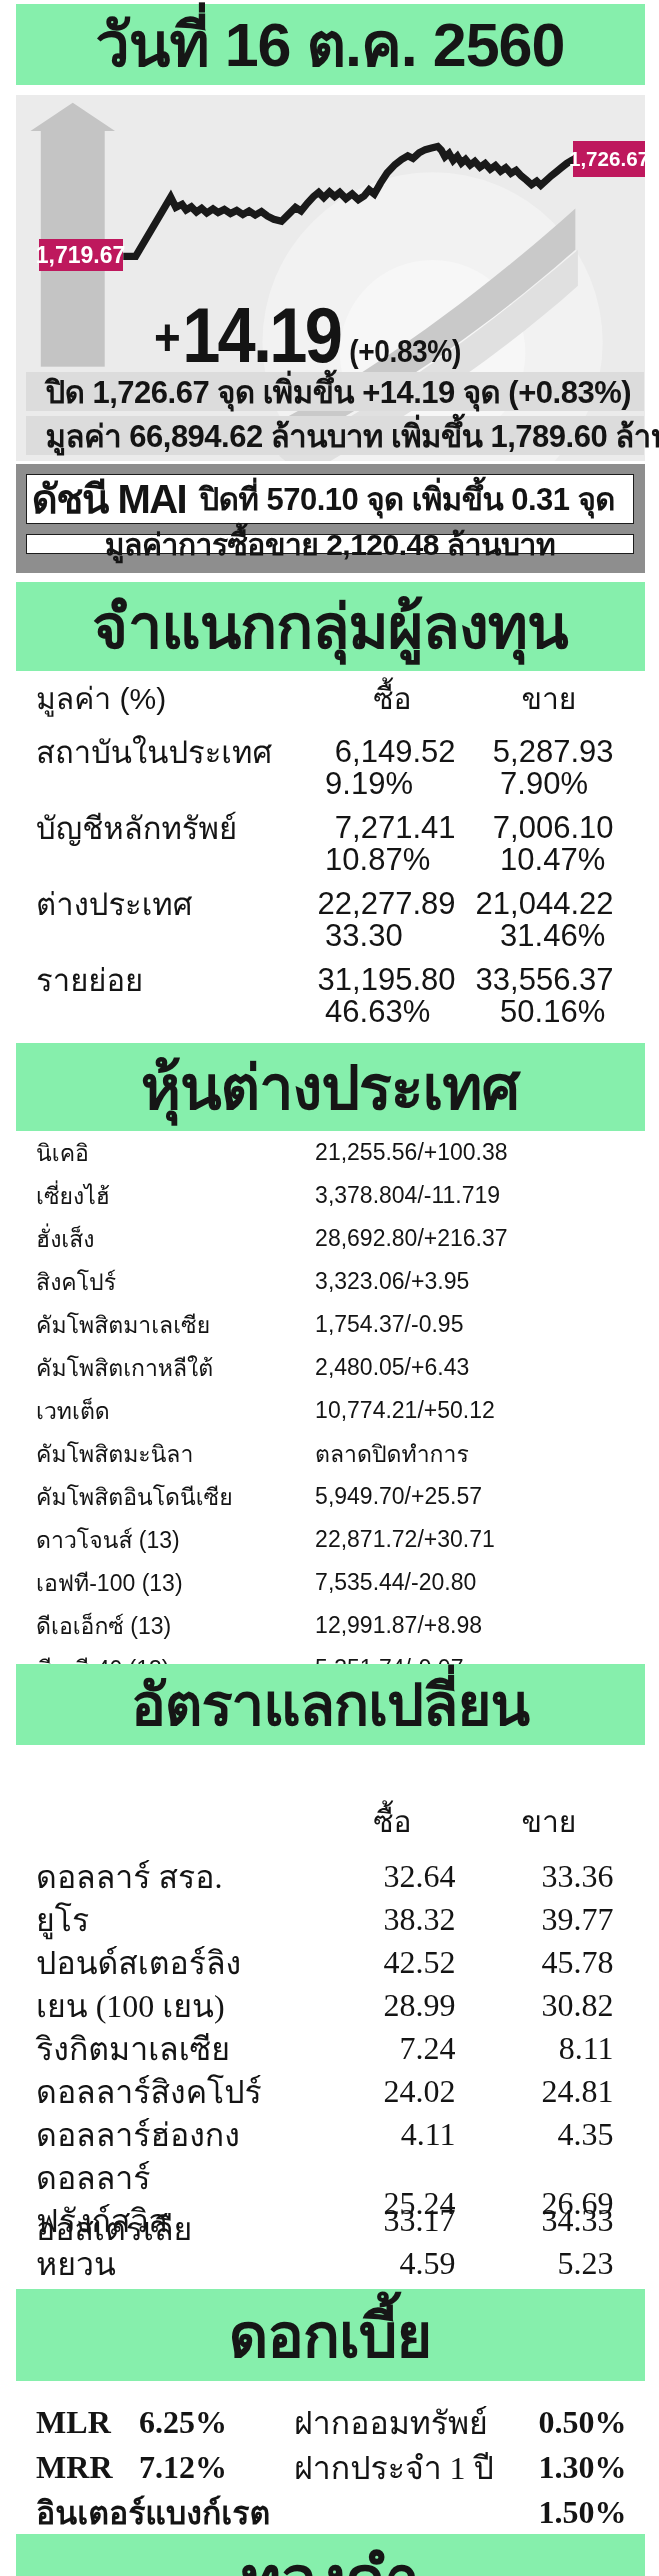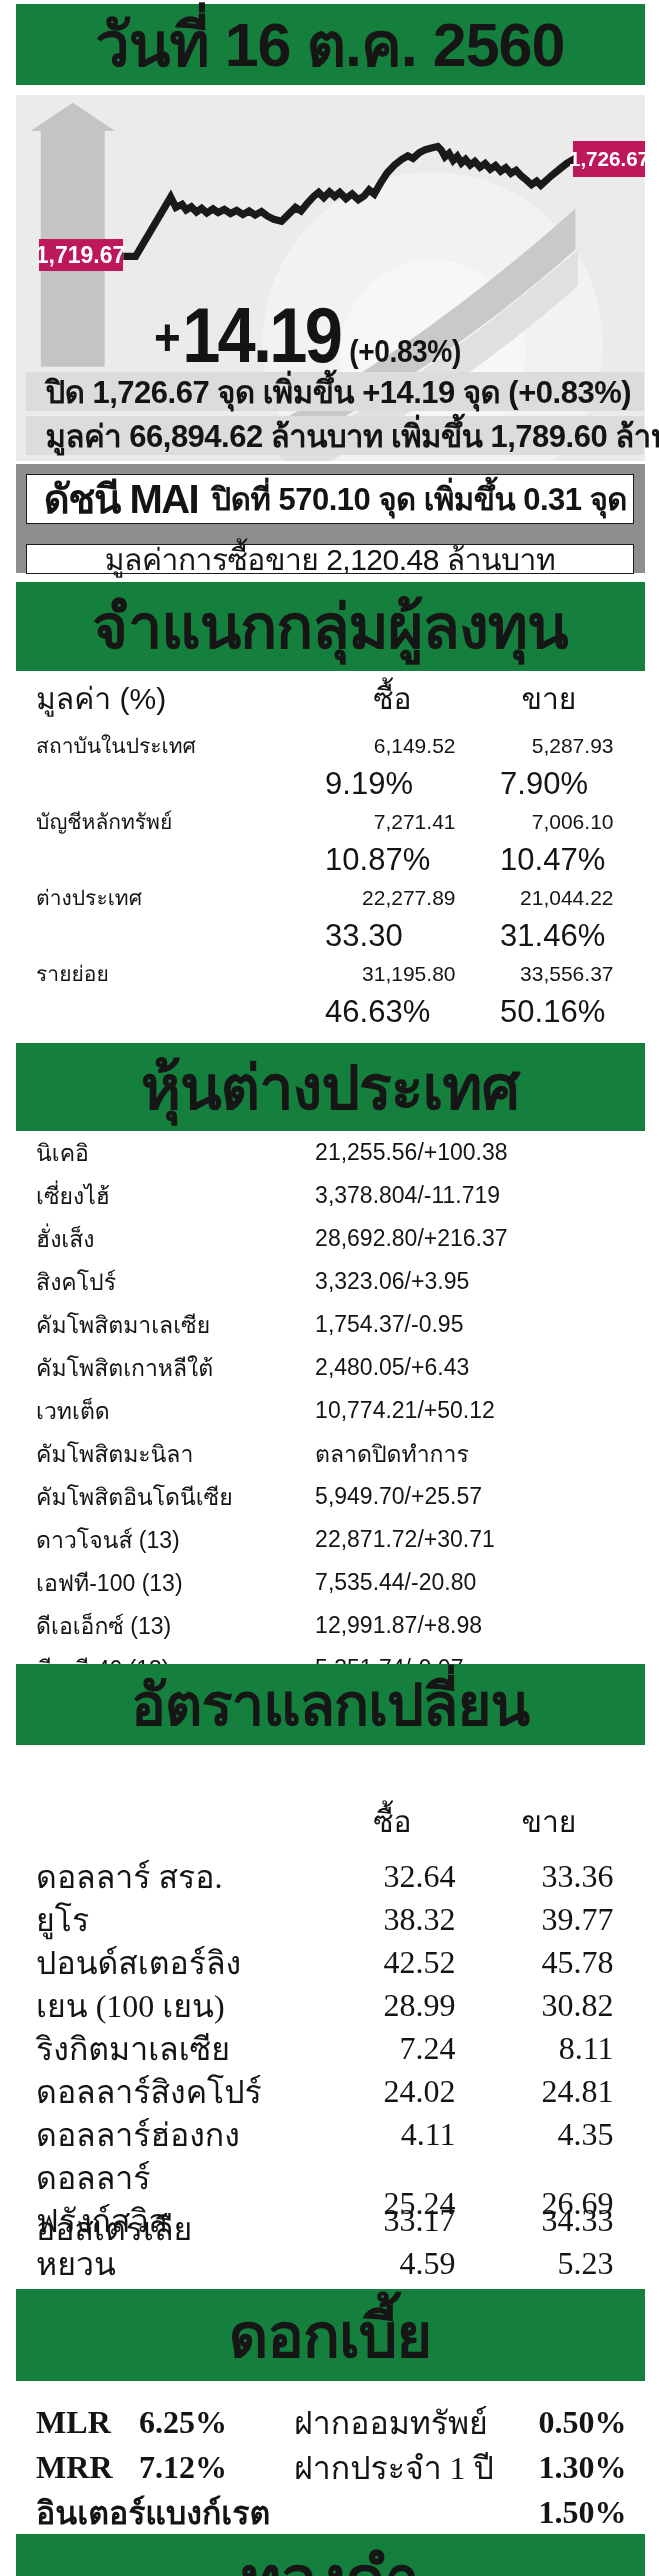--- a/index.html
+++ b/index.html
@@ -1,20 +1,20 @@
 <!DOCTYPE html>
 <html style="font-size:8.2px"><head>
 <meta charset="utf-8">
 <style>
   html,body{margin:0;padding:0;background:#ffffff}
   body{width:659px;font-family:"Liberation Sans","DejaVu Sans",sans-serif;color:#141414}
   #page{position:relative;width:659px;height:3842px;background:#fff;overflow:hidden}
 
   
-  .band{position:absolute;left:15.5px;width:629px;background:#15803d;display:flex;align-items:center;justify-content:center;
+  .band{position:absolute;left:15.5px;width:629px;background:#86efac;display:flex;align-items:center;justify-content:center;
         font-weight:800;letter-spacing:-1px;white-space:nowrap;color:#161616}
   #date-band{top:4.1px;height:81px;font-size:61px}
   #investor-band{top:582px;height:89px;font-size:61px}
   #foreign-band{top:1043px;height:88px;font-size:61px}
   #exchange-band{top:1664px;height:81px;font-size:58px}
   #interest-band{top:2289px;height:92px;font-size:61px}
   #gold-band{top:2534px;height:89px;font-size:61px}
 
   
   #chart-panel{position:absolute;left:15.5px;top:95px;width:629px;height:366px;background:#ebebeb;overflow:hidden}
@@ -30,35 +30,35 @@
 
   
   .info-bar{position:absolute;left:26px;width:618px;height:39px;background:#dcdcdc;display:flex;align-items:center;
             font-weight:700;font-size:31px;letter-spacing:-0.5px;padding-left:19.6px;box-sizing:border-box;white-space:nowrap}
   #bar-close{top:372px}
   #bar-value{top:416px}
 
   
   #mai-box{position:absolute;left:15.5px;top:464px;width:629px;height:109px;background:#8e8e8e;box-sizing:border-box;padding:10.3px}
   .mai-row{background:#fff;border:1.5px solid #1c1c1c;box-sizing:border-box;display:flex;align-items:center;white-space:nowrap}
-  #mai-row1{height:50px;margin-bottom:20px;padding-left:17px}
+  #mai-row1{height:50px;margin-bottom:10px;padding-left:5px}
   #mai-row1 .mai-name{font-size:40px;font-weight:900;letter-spacing:-1.5px;margin-right:13.4px}
   #mai-row1 .mai-rest{font-size:31px;font-weight:800;letter-spacing:-0.5px}
-  #mai-row2{height:30px;justify-content:center;font-size:30px;font-weight:400;letter-spacing:-0.5px}
+  #mai-row2{height:20px;justify-content:center;font-size:30px;font-weight:700;letter-spacing:-0.5px}
 
   
   .abs{position:absolute;left:15.5px;width:629px;box-sizing:border-box}
   .serif{font-family:"Liberation Serif","DejaVu Serif",serif}
 
   
   .inv-grid{display:grid;grid-template-columns:1fr 155px 158px;padding:0 31px 0 20.6px;box-sizing:border-box;align-items:center}
   #inv-head{top:675px;height:45px;font-size:30px}
   #inv-head .hc{text-align:center;position:relative;left:14.4px}
   #inv-rows{top:727px}
-  .inv-row{height:37px;font-size:21px}
+  .inv-row{height:37px;font-size:31px}
   .inv-row .num,{text-align:right}
   .inv-grid .r{text-align:right}
   .inv-pct{display:grid;grid-template-columns:289px 175px auto;padding-left:20.6px;box-sizing:border-box;height:39px;
            align-items:center;font-size:31px}
 
   
   #fs-rows{top:1131px}
   .fs-row{display:grid;grid-template-columns:279px 1fr;padding-left:20.6px;box-sizing:border-box;height:43px;
           align-items:center;font-size:23px;white-space:nowrap}
 

